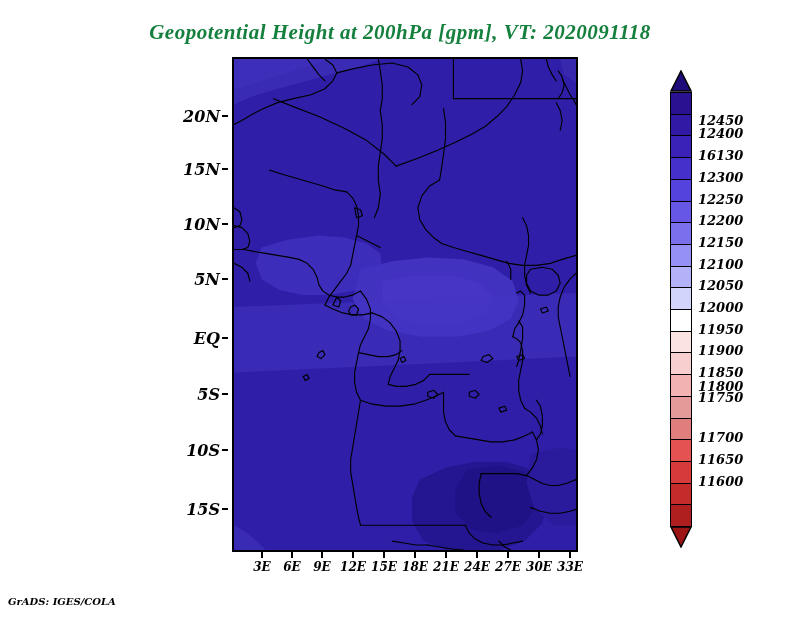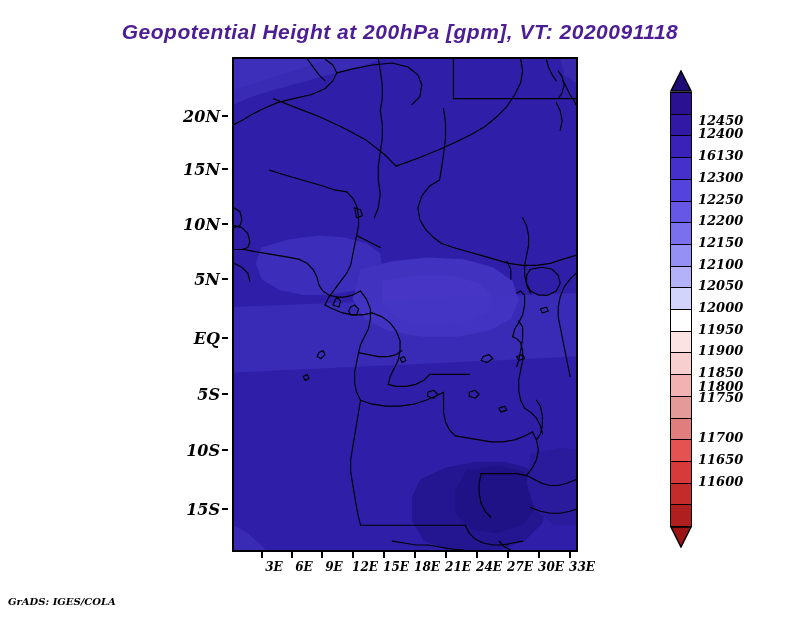--- a/index.html
+++ b/index.html
@@ -1,37 +1,37 @@
 <!DOCTYPE html>
 <html><head>
 <meta charset="utf-8">
 <style>
   html,body{margin:0;padding:0;background:#ffffff;}
   body{width:800px;height:618px;position:relative;overflow:hidden;
        font-family:"DejaVu Serif",serif;}
 
   #title{position:absolute;left:0;top:20px;width:800px;text-align:center;
-         font-family:Liberation Sans, sans-serif;font-style:italic;font-weight:700;
-         font-size:21px;letter-spacing:.5px;color:#4c1d95;white-space:nowrap;}
+         font-family:Liberation Serif, serif;font-style:italic;font-weight:700;
+         font-size:21px;letter-spacing:.5px;color:#15803d;white-space:nowrap;}
 
   
   #plot{position:absolute;left:232px;top:57px;width:346px;height:495px;
         box-sizing:border-box;border:2px solid #000;overflow:hidden;
         background:#2a1fa8;}
   #mapcanvas{position:absolute;left:0;top:0;width:100%;height:100%;}
 
   
   .ytick{position:absolute;right:578px;width:0;height:0;}
   .ytick i{position:absolute;right:-6px;top:-1px;width:6px;height:2px;background:#000;display:block;}
   .ytick span{position:absolute;right:2px;top:-9px;white-space:nowrap;
               font-family:"DejaVu Serif",serif;font-style:italic;font-weight:700;
               font-size:16px;color:#000;}
   .xtick{position:absolute;top:552px;}
   .xtick i{position:absolute;left:-1px;top:0;width:2px;height:6px;background:#000;display:block;}
-  .xtick span{position:absolute;top:8px;left:12px;transform:translateX(-50%);
+  .xtick span{position:absolute;top:8px;left:0;transform:translateX(-50%);
               white-space:nowrap;font-family:"DejaVu Serif",serif;font-style:italic;
               font-weight:700;font-size:12px;color:#000;}
 
   
   #cbar{position:absolute;left:670px;top:70px;width:22px;height:478px;}
   .cbcell{position:absolute;left:0;width:22px;box-sizing:border-box;
           border:1.5px solid #000;}
   .cbcap{position:absolute;left:0;width:22px;height:22px;}
   .cblabel{position:absolute;left:28px;white-space:nowrap;
            font-family:"DejaVu Serif",serif;font-style:italic;font-weight:700;

